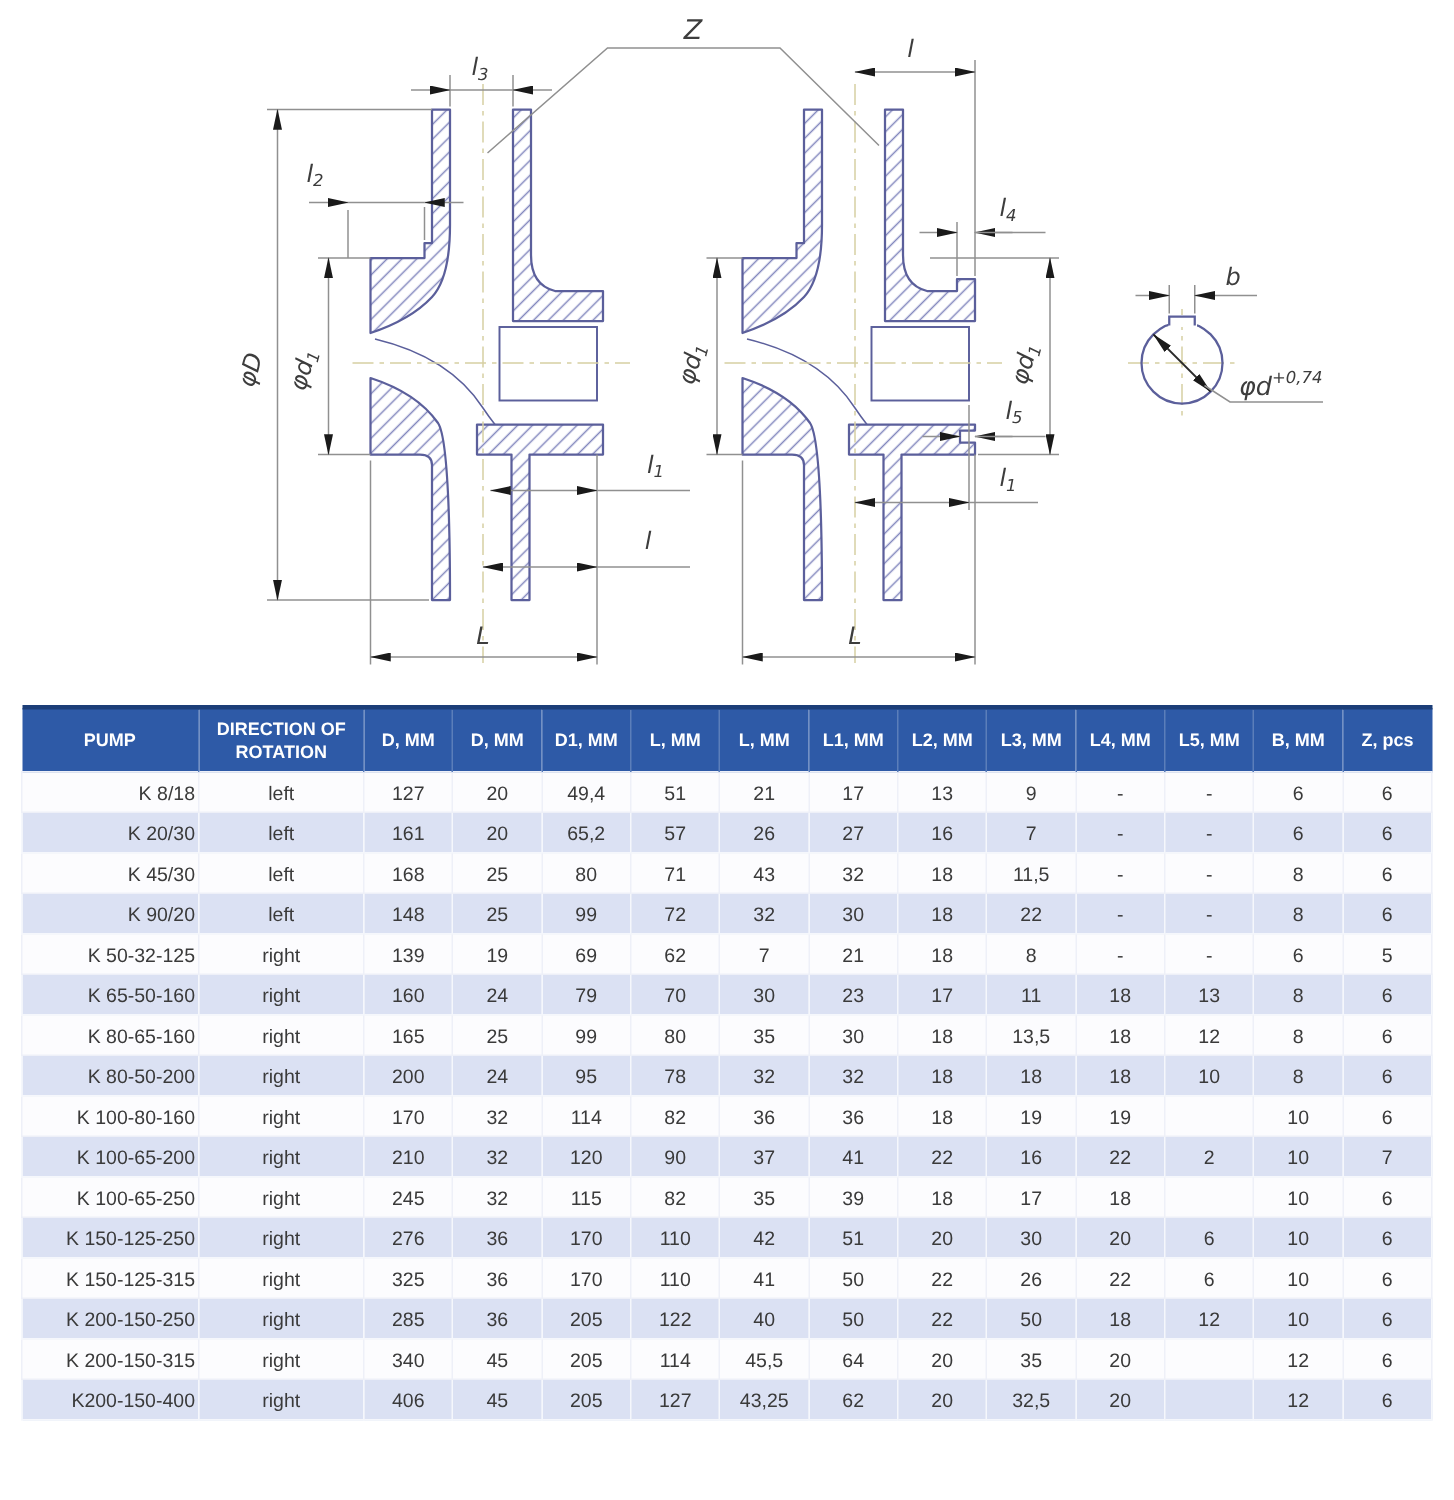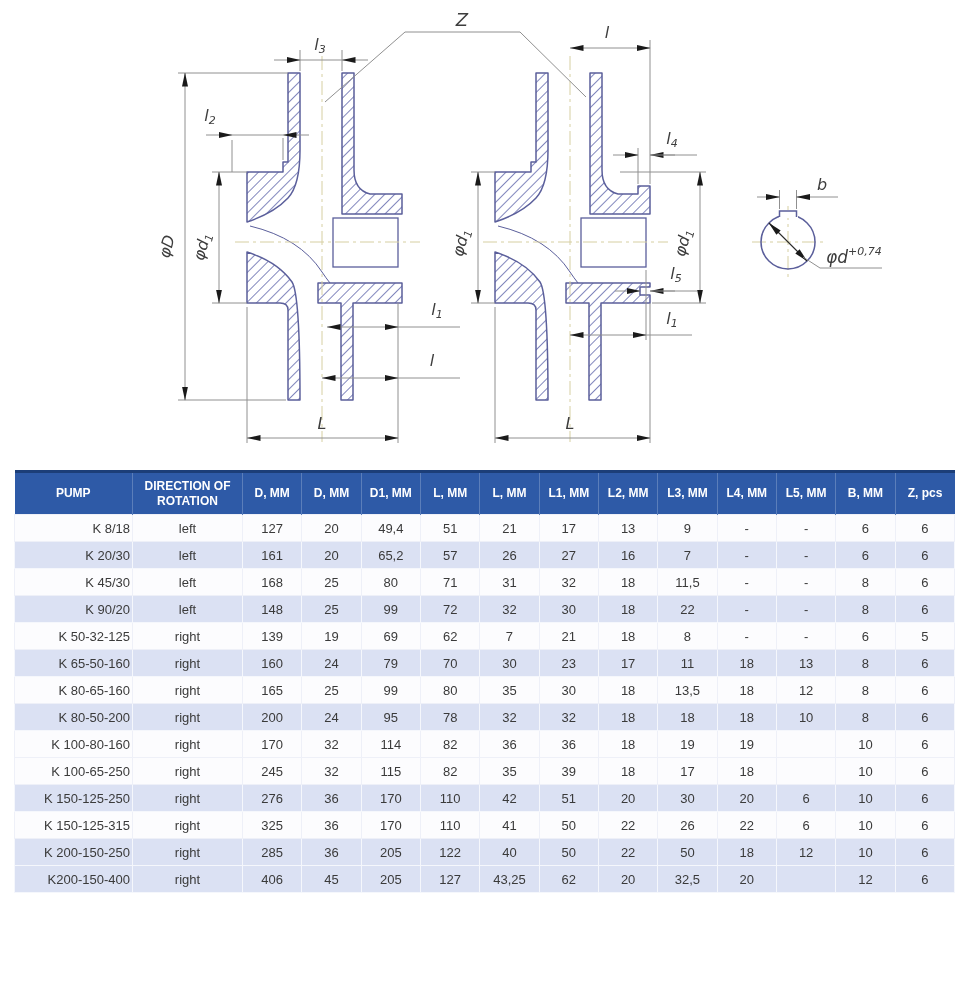--- a/index.html
+++ b/index.html
@@ -256,21 +256,21 @@
     <td>6</td>
   </tr>
 
   <tr>
     <td class="c-pump">K 45/30</td>
     <td>left</td>
     <td>168</td>
     <td>25</td>
     <td>80</td>
     <td>71</td>
-    <td>31</td>
+    <td>43</td>
     <td>32</td>
     <td>18</td>
     <td>11,5</td>
     <td>-</td>
     <td>-</td>
     <td>8</td>
     <td>6</td>
   </tr>
 
   <tr class="alt">
@@ -370,20 +370,36 @@
     <td>36</td>
     <td>36</td>
     <td>18</td>
     <td>19</td>
     <td>19</td>
     <td></td>
     <td>10</td>
     <td>6</td>
   </tr>
 
+  <tr class="alt">
+    <td class="c-pump">K 100-65-200</td>
+    <td>right</td>
+    <td>210</td>
+    <td>32</td>
+    <td>120</td>
+    <td>90</td>
+    <td>37</td>
+    <td>41</td>
+    <td>22</td>
+    <td>16</td>
+    <td>22</td>
+    <td>2</td>
+    <td>10</td>
+    <td>7</td>
+  </tr>
 
   <tr>
     <td class="c-pump">K 100-65-250</td>
     <td>right</td>
     <td>245</td>
     <td>32</td>
     <td>115</td>
     <td>82</td>
     <td>35</td>
     <td>39</td>
@@ -439,20 +455,36 @@
     <td>40</td>
     <td>50</td>
     <td>22</td>
     <td>50</td>
     <td>18</td>
     <td>12</td>
     <td>10</td>
     <td>6</td>
   </tr>
 
+  <tr>
+    <td class="c-pump">K 200-150-315</td>
+    <td>right</td>
+    <td>340</td>
+    <td>45</td>
+    <td>205</td>
+    <td>114</td>
+    <td>45,5</td>
+    <td>64</td>
+    <td>20</td>
+    <td>35</td>
+    <td>20</td>
+    <td></td>
+    <td>12</td>
+    <td>6</td>
+  </tr>
 
   <tr class="alt">
     <td class="c-pump">K200-150-400</td>
     <td>right</td>
     <td>406</td>
     <td>45</td>
     <td>205</td>
     <td>127</td>
     <td>43,25</td>
     <td>62</td>

